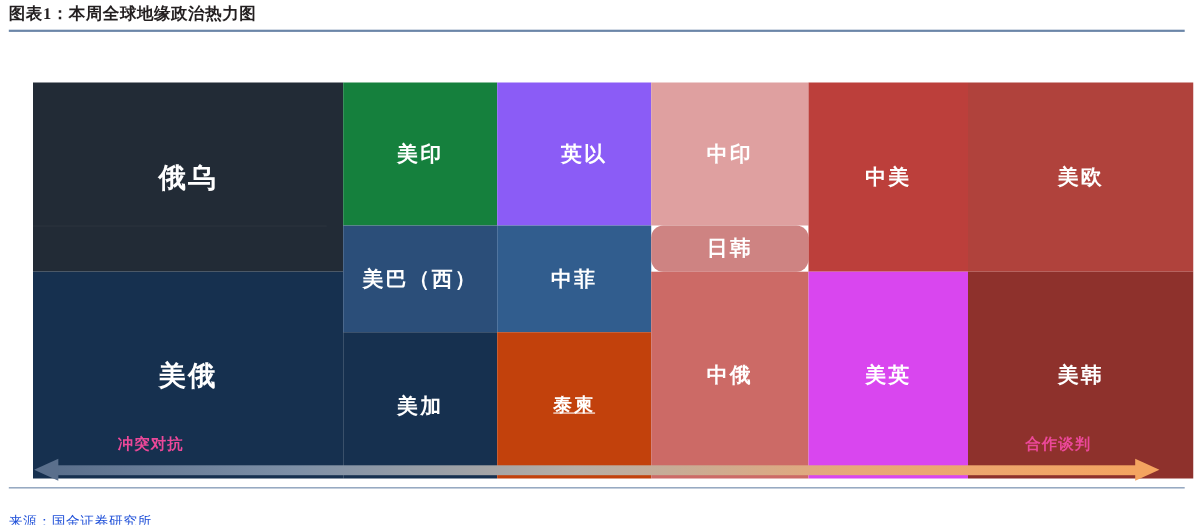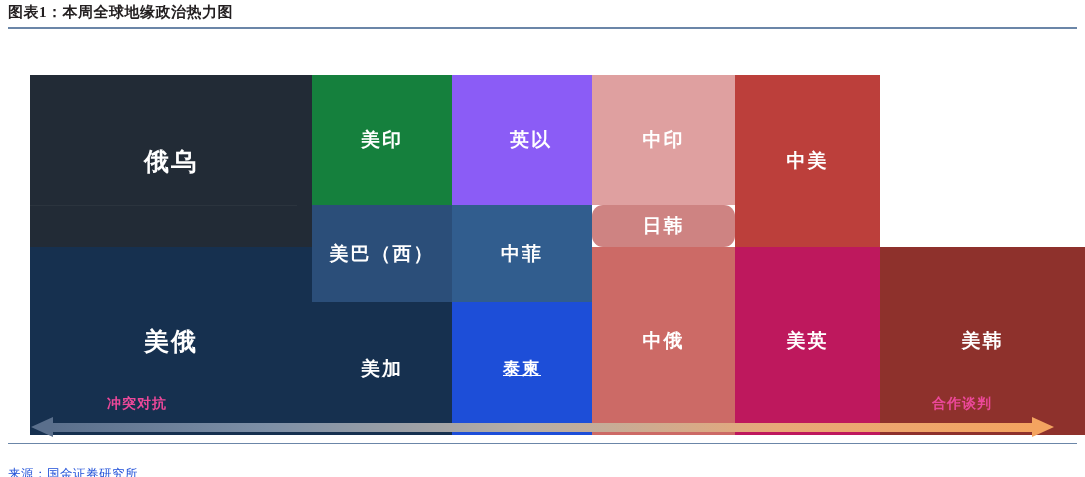--- a/index.html
+++ b/index.html
@@ -166,29 +166,30 @@
 
     <div class="cell big span-a" style="background: rgb(34, 43, 54);">俄乌</div>
     <div class="cell big span-b" style="background: rgb(22, 48, 79);">美俄</div>
 
     <div class="cell mid" style="grid-area: 1 / 2; background: #15803d;">美印</div>
     <div class="cell mid" style="grid-area: 2 / 2 / span 2; background: rgb(43, 78, 121);">美巴（西）</div>
     <div class="cell mid" style="grid-area: 4 / 2; background: rgb(22, 48, 79);">美加</div>
 
     <div class="cell mid" style="grid-area: 1 / 3; background: #8b5cf6; padding-left: 18px;">英以</div>
     <div class="cell mid" style="grid-area: 2 / 3 / span 2; background: rgb(49, 93, 142);">中菲</div>
-    <div class="cell small" style="grid-area: 4 / 3; background: #1d4ed8; text-decoration: underline;">泰柬</div>
+    <div class="cell small" style="grid-area: 4 / 3; background: #c2410c; text-decoration: underline;">泰柬</div>
 
     <div class="cell mid" style="grid-area: 1 / 4; background: rgb(223, 160, 160);">中印</div>
     <div class="cell mid" style="grid-area: 2 / 4; background: rgb(206, 131, 130); border-radius: 11px;">日韩</div>
     <div class="cell mid" style="grid-area: 3 / 4 / span 2; background: rgb(204, 106, 102);">中俄</div>
 
     <div class="cell mid" style="grid-area: 1 / 5 / span 2; background: rgb(188, 63, 59);">中美</div>
-    <div class="cell mid" style="grid-area: 3 / 5 / span 2; background: #be185d;">美英</div>
-
+    <div class="cell mid" style="grid-area: 3 / 5 / span 2; background: #d946ef;">美英</div>
+
+    <div class="cell mid" style="grid-area: 1 / 6 / span 2; background: rgb(176, 66, 60);">美欧</div>
     <div class="cell mid" style="grid-area: 3 / 6 / span 2; background: rgb(142, 49, 44);">美韩</div>
 
   </div>
 
   <div class="hairline-sep"></div>
 
   <div class="axis-band">
     <div class="axis-label left">冲突对抗</div>
     <div class="axis-label right">合作谈判</div>
     <div class="arrow-wrap">

